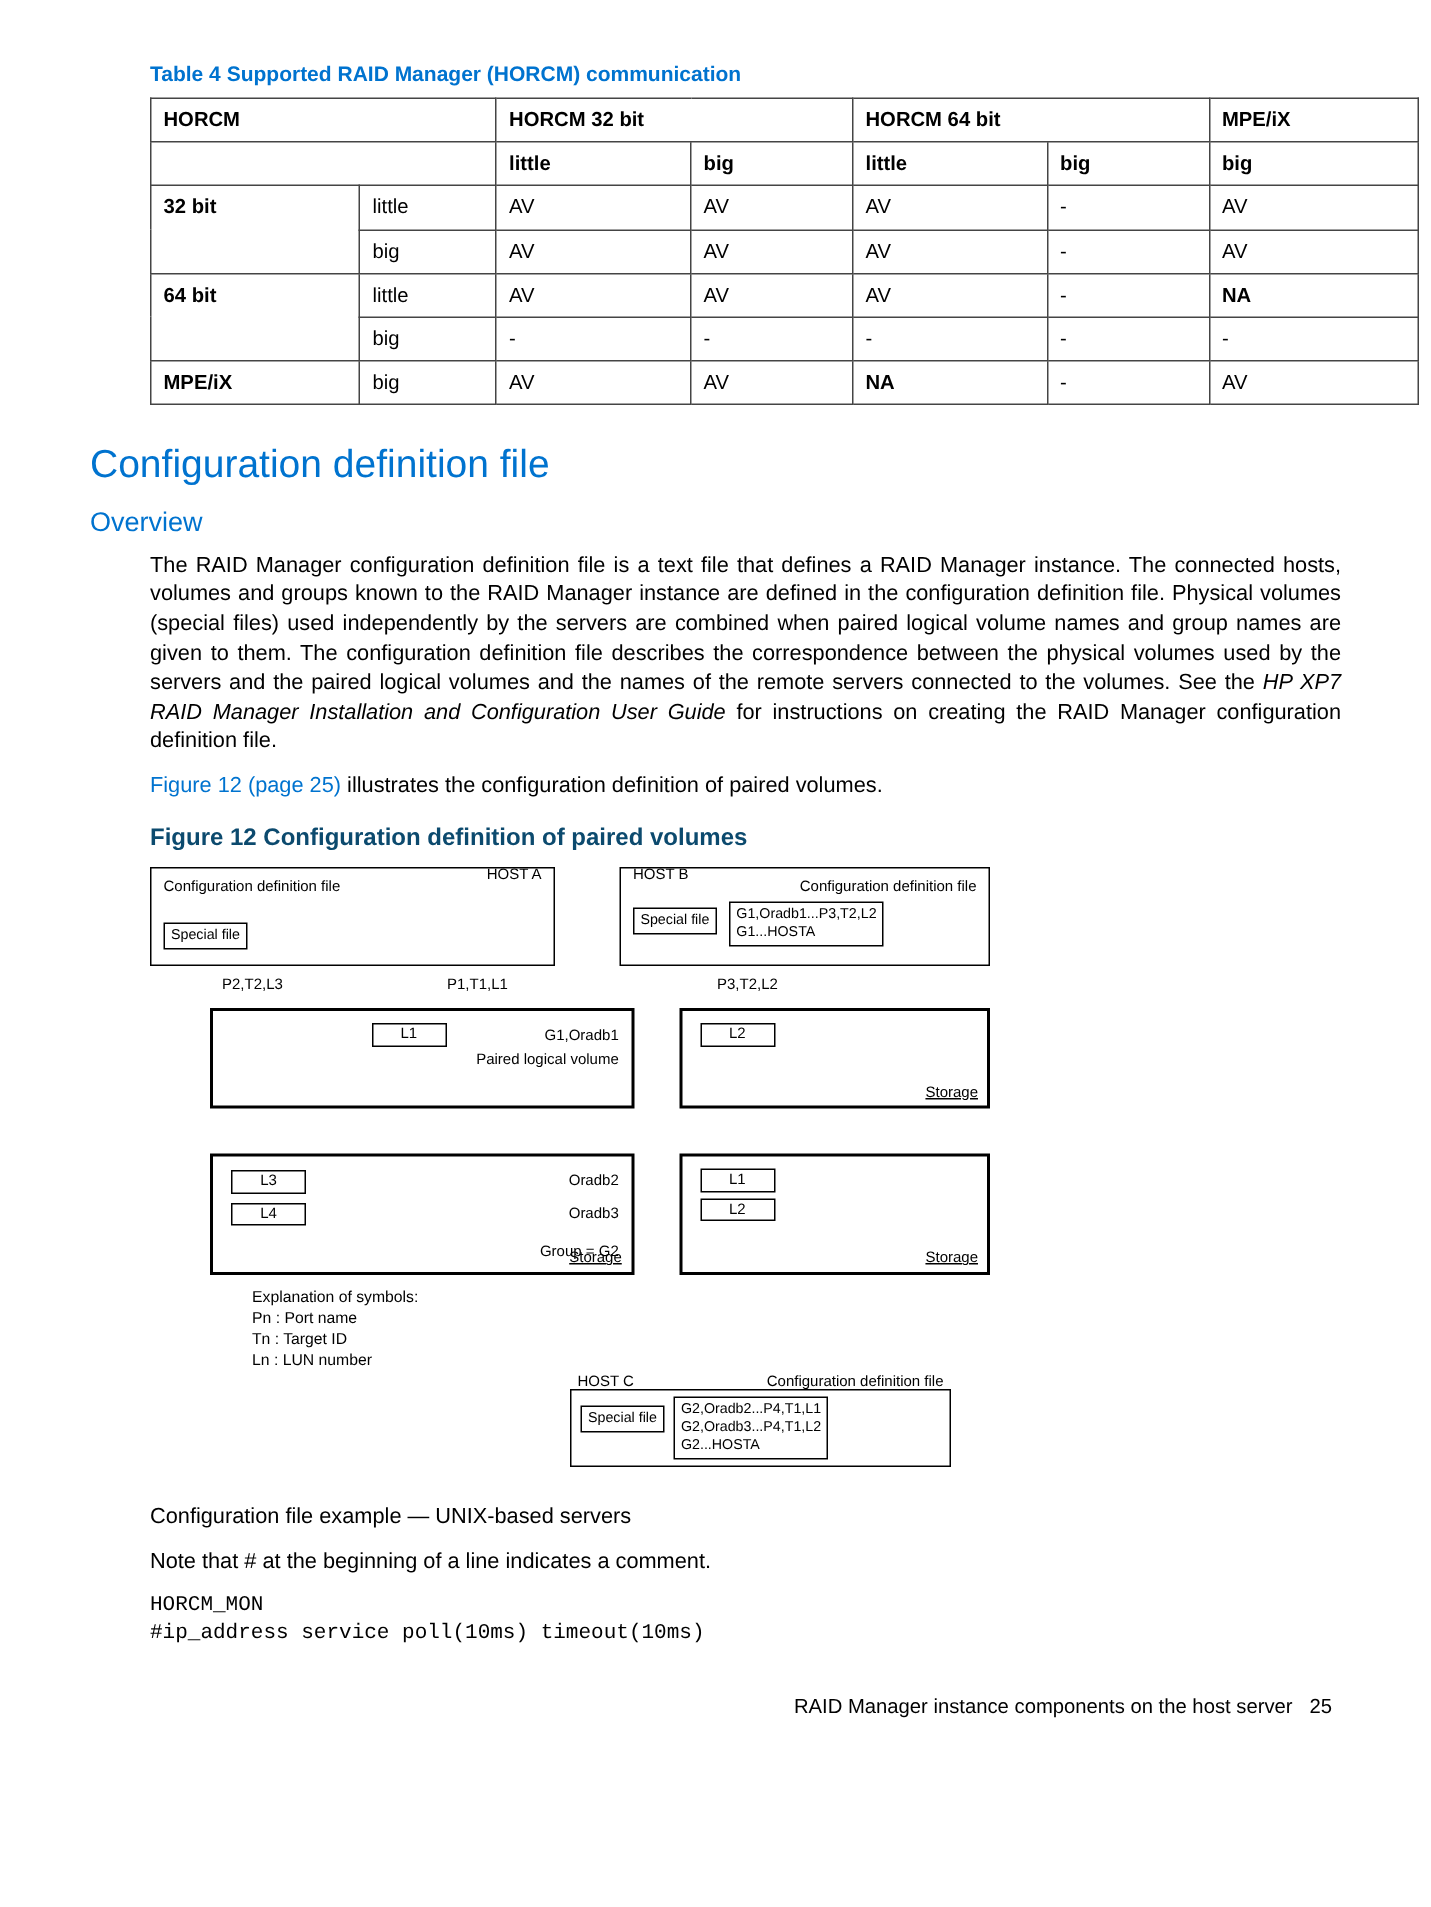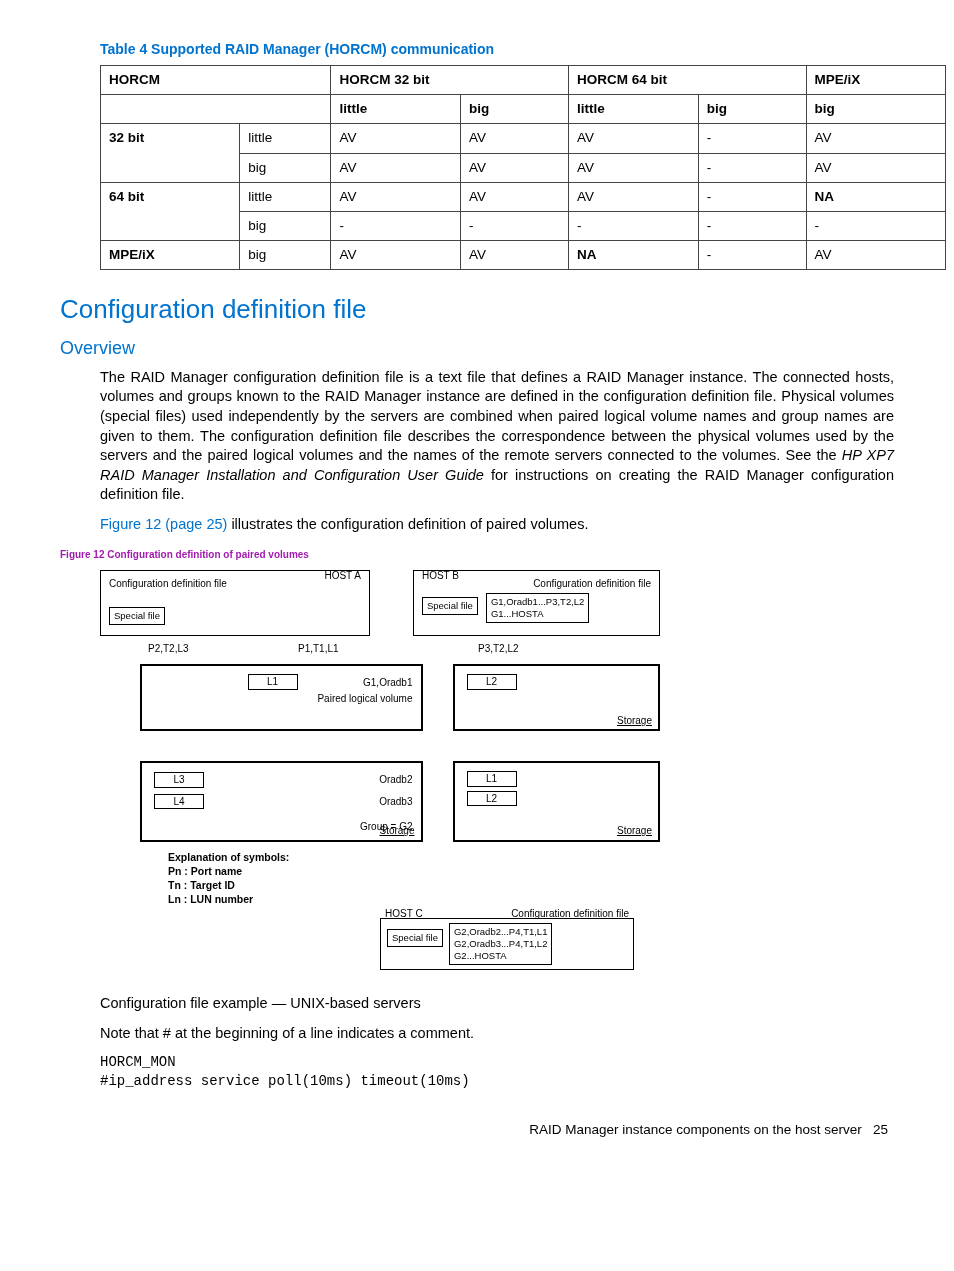--- a/index.html
+++ b/index.html
@@ -47,23 +47,24 @@
     margin: 8px 0 8px 0;
   }
   .body-text {
     margin-left: 40px;
     margin-bottom: 10px;
     text-align: justify;
   }
   .italic { font-style: italic; }
   .link { color: #0073cf; }
   .figure-caption {
-    color: #a21caf;
+    color: #0c4a6e;
     font-weight: bold;
-    font-size: 10px;
+    font-size: 16px;
+    margin-left: 40px;
     margin-top: 14px;
     margin-bottom: 8px;
   }
   .figure-box {
     margin-left: 40px;
     width: 560px;
     font-family: Arial, sans-serif;
     font-size: 10px;
     position: relative;
   }
@@ -257,21 +258,21 @@
       <span class="slabel">Storage</span>
     </div>
     <div class="storage-block">
       <div class="lun">L1</div>
       <div class="lun" style="margin-top:4px">L2</div>
       <span class="slabel">Storage</span>
     </div>
   </div>
 
 
-  <div style="display:flex;font-weight:bold;">
+  <div style="display:flex;">
     <div class="symbols">
       <div>Explanation of symbols:</div>
       <div>Pn  : Port name</div>
       <div>Tn  : Target ID</div>
       <div>Ln  : LUN number</div>
     </div>
   </div>
 
   <div class="hostc-block">
     <span style="position:absolute; top:-12px; left:4px; font-size:10px">HOST C</span>

